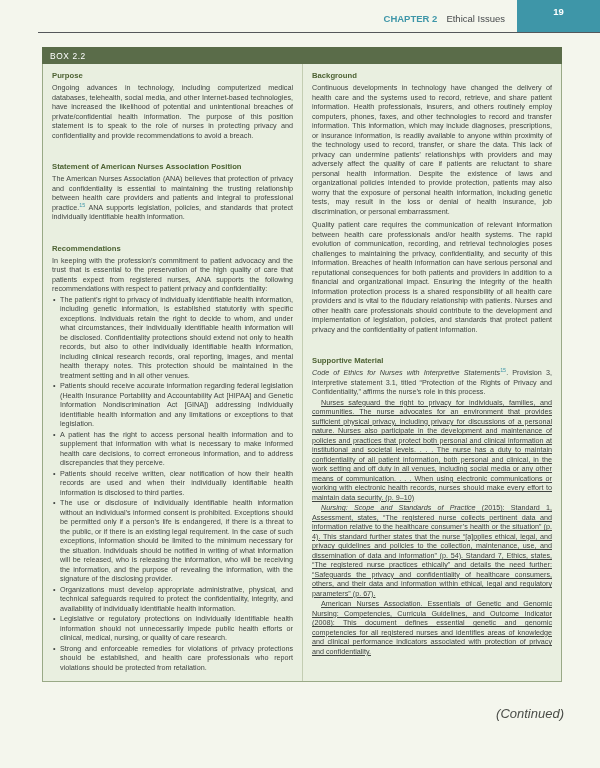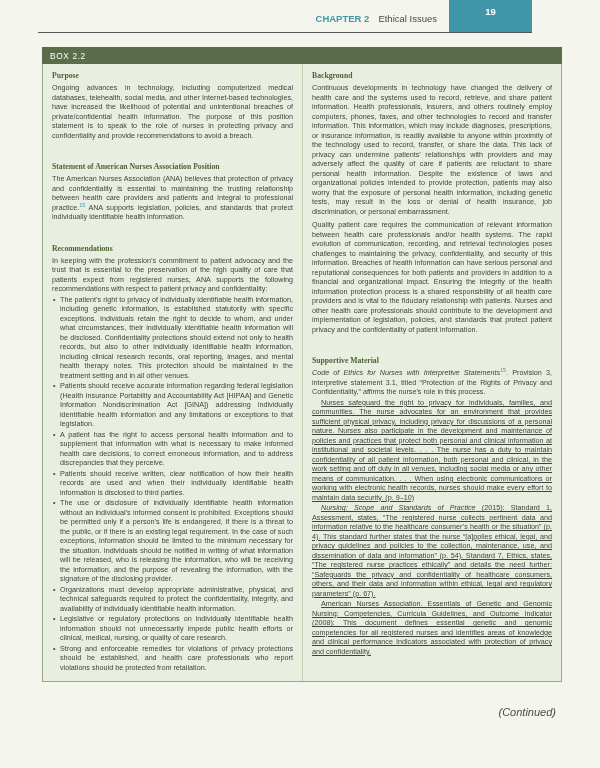--- a/index.html
+++ b/index.html
@@ -2,21 +2,21 @@
 <html><head>
 <meta charset="utf-8">
 <style>
   html,body{margin:0;padding:0;}
   body{
     width:600px;height:768px;position:relative;overflow:hidden;
     background:#f4f6ed;color:#3f4440;
     font-family:"Liberation Sans", sans-serif;
   }
   
-  .page-header{position:absolute;left:0;top:0;width:532px;height:34px;}
+  .page-header{position:absolute;left:0;top:0;width:600px;height:34px;}
   .chapter-line{position:absolute;right:95px;top:13px;font-size:9.5px;white-space:nowrap;}
   .chapter-label{color:#3e96a8;font-weight:bold;margin-right:9px;}
   .chapter-title{color:#474a4c;}
   .page-num-box{
     position:absolute;right:0;top:0;width:83px;height:32px;background:#3e96a8;
     color:#ffffff;font-weight:bold;font-size:9.5px;
     display:flex;align-items:flex-end;justify-content:center;padding-bottom:15px;box-sizing:border-box;
   }
   .rule{position:absolute;left:38px;right:0;top:32px;border-top:1.7px solid #54575a;}
   
@@ -30,40 +30,40 @@
   .box-body{
     background:#e9efe0;border:1px solid #99a986;border-top:none;
     display:flex;align-items:stretch;
   }
   .col{
     width:50%;box-sizing:border-box;padding:5px 9px 8px 9px;
     font-size:7.2px;line-height:1.32;text-align:justify;
   }
   .col-right{border-left:1px solid #c3cdb2;}
   .col h3{
-    font-size:7.7px;color:#4d6233;margin:22px 0 2px 0;font-family:Liberation Serif, serif;
+    font-size:7.7px;color:#4d6233;margin:22px 0 2px 0;font-family:Liberation Sans, sans-serif;
   }
   .col h3:first-child{margin-top:2px;}
   .col p{margin:0 0 4px 0;}
   .col p.tight{margin-bottom:1px;}
   ul.rec-list{margin:0;padding:0;list-style:none;}
   ul.rec-list li{position:relative;padding-left:8px;margin:0 0 1px 0;}
   ul.rec-list li::before{content:"\2022";position:absolute;left:1px;top:0;}
   sup.ref{font-size:5.4px;color:#3e96a8;vertical-align:super;line-height:0;}
   .italic{font-style:italic;}
   .indent{text-indent:9px;text-decoration:underline;}
   
   .watermark{
     position:absolute;left:110px;top:270px;width:420px;text-align:center;
     transform:rotate(-40deg);font-size:115px;font-weight:bold;letter-spacing:12px;
     color:rgba(125,135,128,0.13);pointer-events:none;user-select:none;
   }
   
   .continued{
-    position:absolute;right:44px;top:706px;font-size:11px;font-style:italic;color:#4a4d48;
+    position:absolute;right:36px;top:706px;font-size:13px;font-style:italic;color:#4a4d48;
   }
 </style>
 </head>
 <body>
 
 <div class="watermark">JNH</div>
 
 <div class="page-header">
   <div class="chapter-line">
     <span class="chapter-label">CHAPTER 2</span><span class="chapter-title">Ethical Issues</span>

